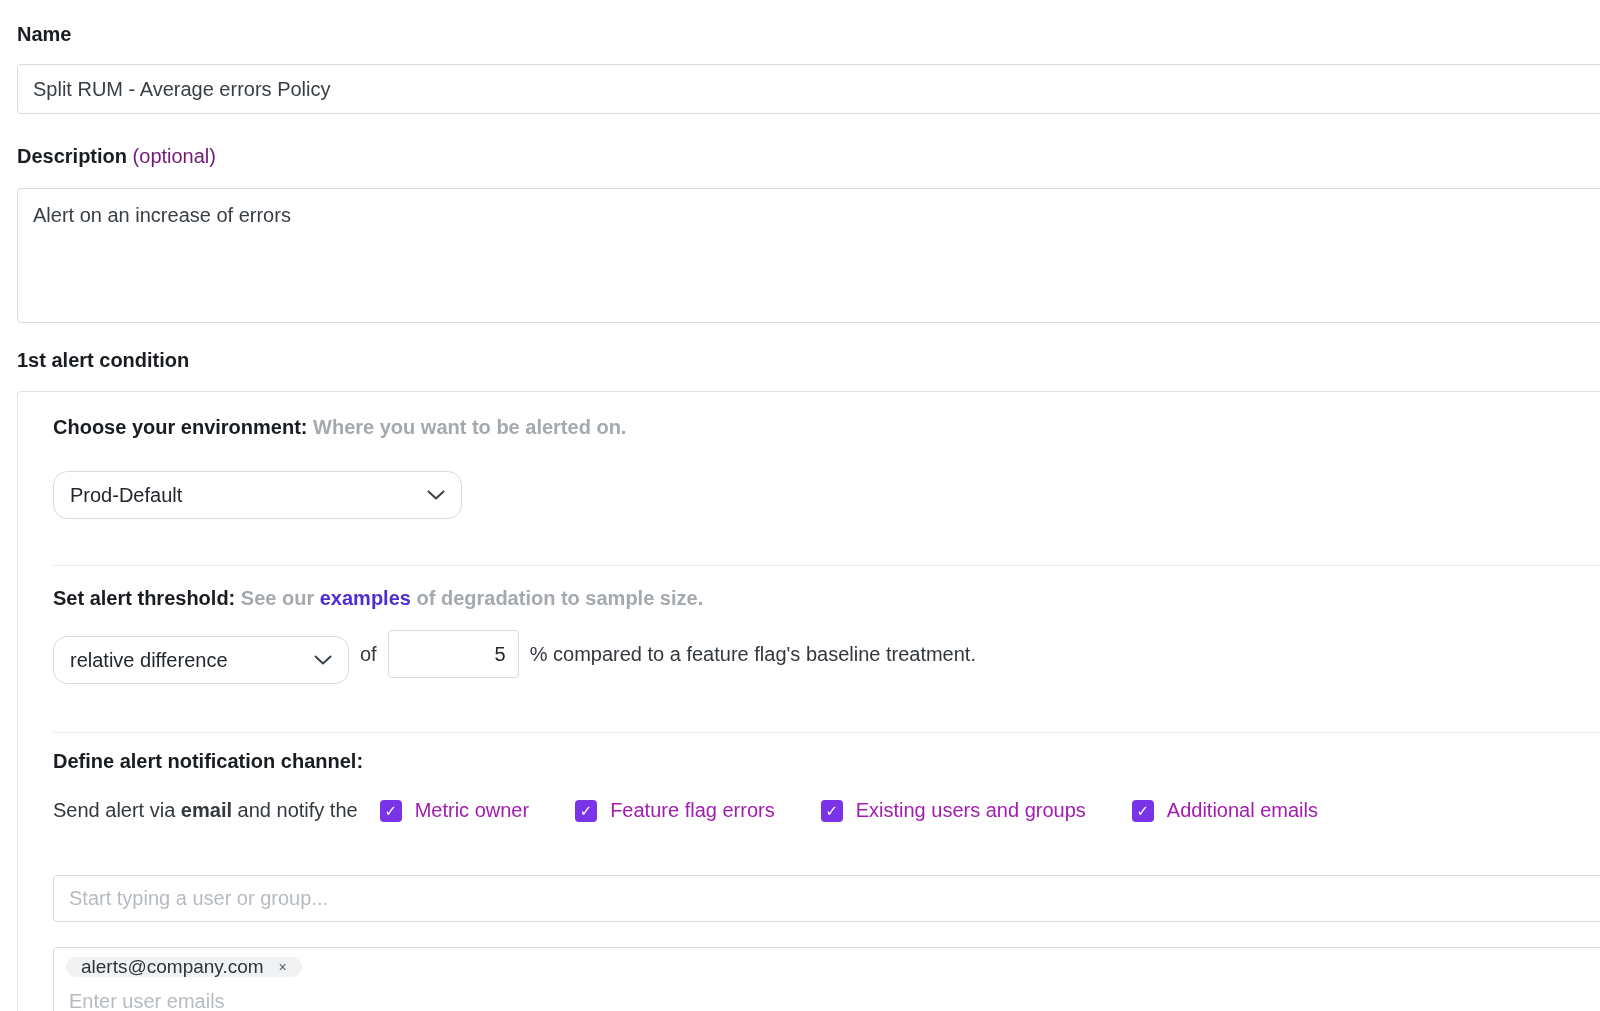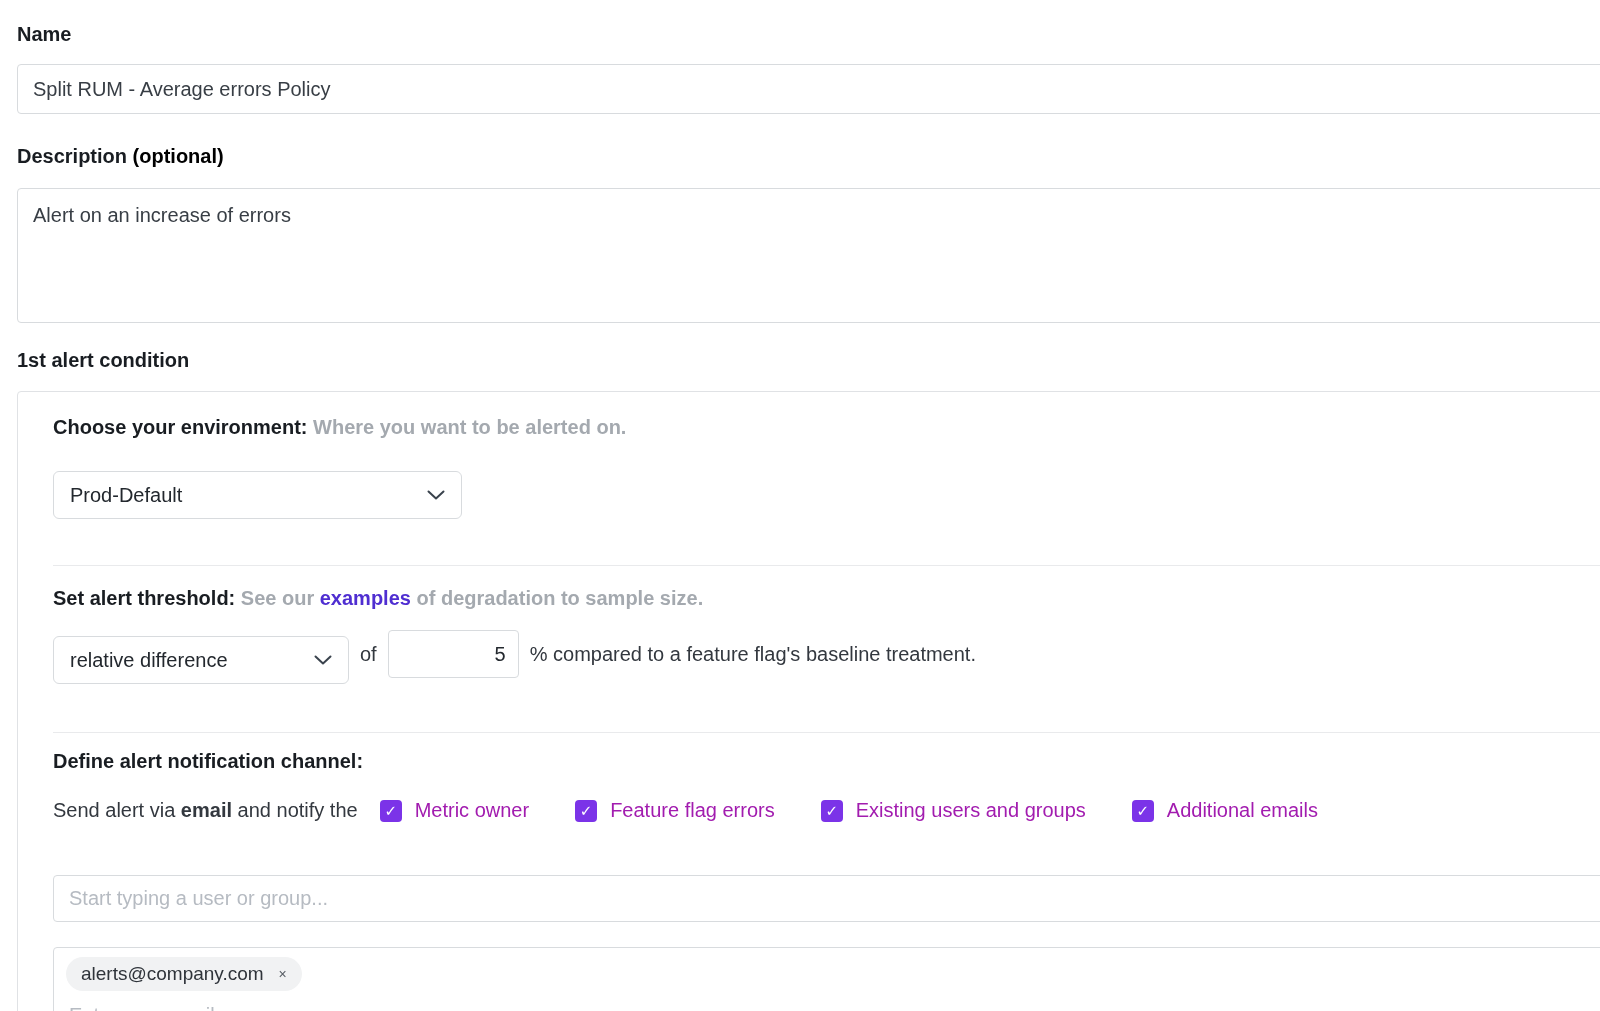--- a/index.html
+++ b/index.html
@@ -10,21 +10,21 @@
     color: #33383f;
   }
   .page { margin-left: 17px; width: 1610px; }
 
   .field-label {
     font-size: 20px; font-weight: 700; color: #191d22;
     margin: 0; line-height: 24px;
   }
   .name-label { padding-top: 22px; }
   .desc-label { margin-top: 30px; }
-  .optional { font-weight: 700; color: #000000; }
+  .optional { font-weight: 400; color: #701a75; }
 
   .text-input {
     display: block; width: 100%; box-sizing: border-box;
     height: 50px; border: 1px solid #d8dbde; border-radius: 4px;
     padding: 0 15px; font-size: 20px; color: #383e45;
     background: #fff; font-family: inherit; outline: none;
   }
   .name-input { margin-top: 18px; }
   input::placeholder, textarea::placeholder { color: #b6bbc2; }
 
@@ -43,21 +43,21 @@
     border: 1px solid #e0e2e5; border-radius: 4px;
     padding: 23px 0 0 35px; overflow: hidden;
   }
 
   .section-label { font-size: 20px; font-weight: 700; color: #191d22; margin: 0; line-height: 24px; }
   .hint { font-weight: 700; color: #a4a9af; }
   .link { color: #4f2ed1; cursor: pointer; text-decoration: none; }
 
   .select {
     display: inline-flex; align-items: center; justify-content: space-between;
-    box-sizing: border-box; border: 1px solid #d8dbde; border-radius: 6px;
+    box-sizing: border-box; border: 1px solid #d8dbde; border-radius: 14px;
     height: 48px; padding: 0 16px; font-size: 20px; color: #23282e;
     background: #fff; cursor: pointer;
   }
   .env-select { width: 409px; margin-top: 32px; }
   .comparison-select { width: 296px; flex: none; margin-top: 12px; }
   .chevron { flex: none; margin-left: 10px; }
 
   .divider { border: none; border-top: 1px solid #e9eaec; margin: 46px 0 0; width: 100%; }
   .divider-2 { margin-top: 48px; }
 
@@ -89,21 +89,21 @@
   .cb-label { color: #a21caf; }
 
   .user-input { margin-top: 53px; height: 47px; }
 
   .email-box {
     margin-top: 25px; width: 100%; box-sizing: border-box; height: 140px;
     border: 1px solid #d8dbde; border-radius: 4px; padding: 9px 12px;
   }
   .chip {
     display: inline-flex; align-items: center; gap: 15px;
-    background: #f1f2f3; border-radius: 17px; height: 34px;
+    background: #f1f2f3; border-radius: 17px; height: 20px;
     padding: 0 15px; font-size: 19px; color: #2f343a;
   }
   .chip-x { color: #565c63; font-size: 14px; cursor: pointer; line-height: 1; }
   .email-placeholder { color: #b6bbc2; font-size: 20px; margin-top: 13px; padding-left: 3px; }
 </style>
 </head>
 <body>
 
 <div class="page">
 

